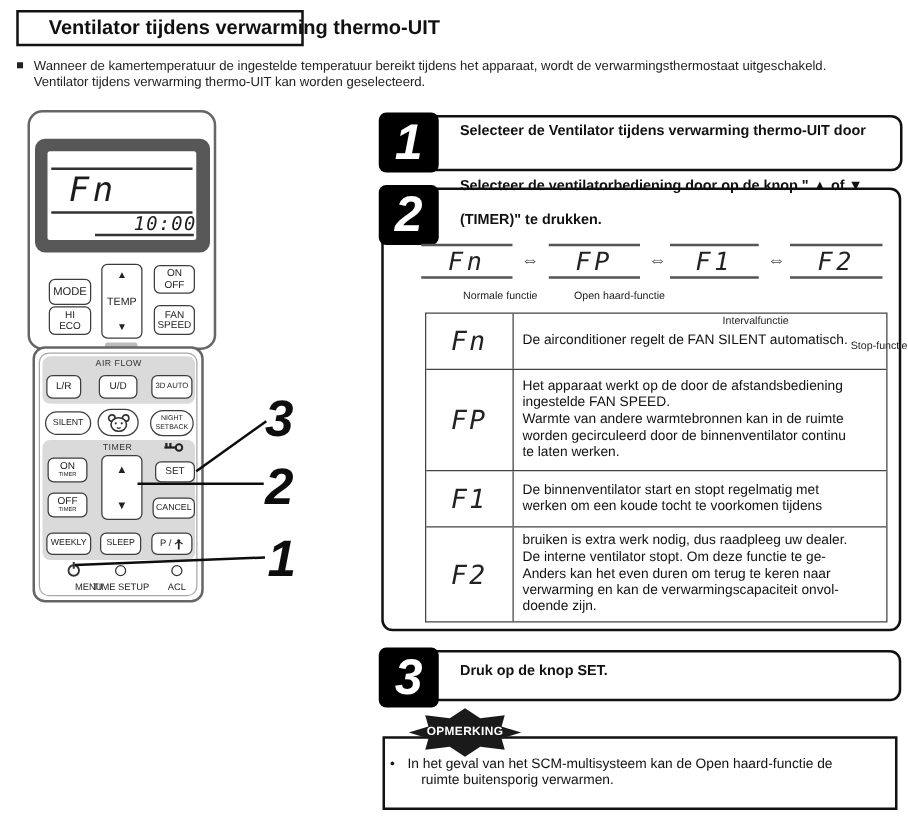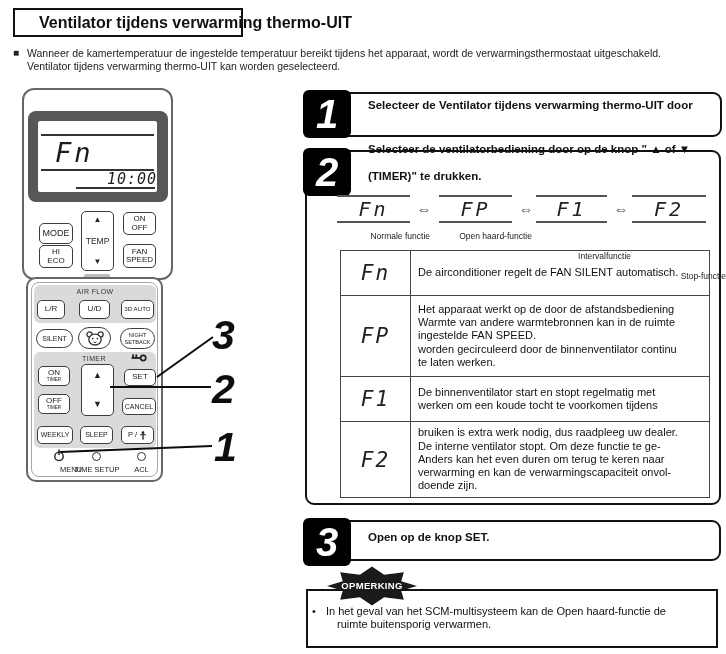--- a/index.html
+++ b/index.html
@@ -240,22 +240,22 @@
       <div class="mdesc">
         <div>De airconditioner regelt de FAN SILENT automatisch.</div>
       </div>
     </div>
     <div class="mrow" style="height:81px;">
       <div class="mcode">
           <span>FP</span>
         </div>
       <div class="mdesc">
         <div>Het apparaat werkt op de door de afstandsbediening</div>
+        <div>ingestelde FAN SPEED.</div>
         <div>Warmte van andere warmtebronnen kan in de ruimte</div>
-        <div>ingestelde FAN SPEED.</div>
         <div>worden gecirculeerd door de binnenventilator continu</div>
         <div>te laten werken.</div>
       </div>
     </div>
     <div class="mrow" style="height:45px;">
       <div class="mcode">
           <span>F1</span>
         </div>
       <div class="mdesc">
         <div>De binnenventilator start en stopt regelmatig met</div>
@@ -273,21 +273,21 @@
         <div>verwarming en kan de verwarmingscapaciteit onvol-</div>
         <div>doende zijn.</div>
       </div>
     </div>
   </div>
 
   <div class="stepbox" style="left:305px;top:520px;width:416px;height:41px;"></div>
   <div class="steptile" style="left:303px;top:518px;">
     <span>3</span>
   </div>
-  <div class="stephead" style="left:368px;top:531px;">Open op de knop SET.</div>
+  <div class="stephead" style="left:368px;top:531px;">Druk op de knop SET.</div>
 
   <div class="note-box"></div>
   <svg class="burst" viewBox="0 0 88 38">
     <polygon fill="#1a1a1a" points="88,19 72.6,23.6 75.1,32.4 55.9,30.1 44,38 32.1,30.1 12.9,32.4 15.4,23.6 0,19 15.4,14.4 12.9,5.6 32.1,7.9 44,0 55.9,7.9 75.1,5.6 72.6,14.4"></polygon>
   </svg>
   <div class="burst-label">OPMERKING</div>
   <div class="note-line" style="left:312px;top:605px;">•</div>
   <div class="note-line" style="left:326px;top:605px;">In het geval van het SCM-multisysteem kan de Open haard-functie de</div>
   <div class="note-line" style="left:337px;top:618px;">ruimte buitensporig verwarmen.</div>
 

